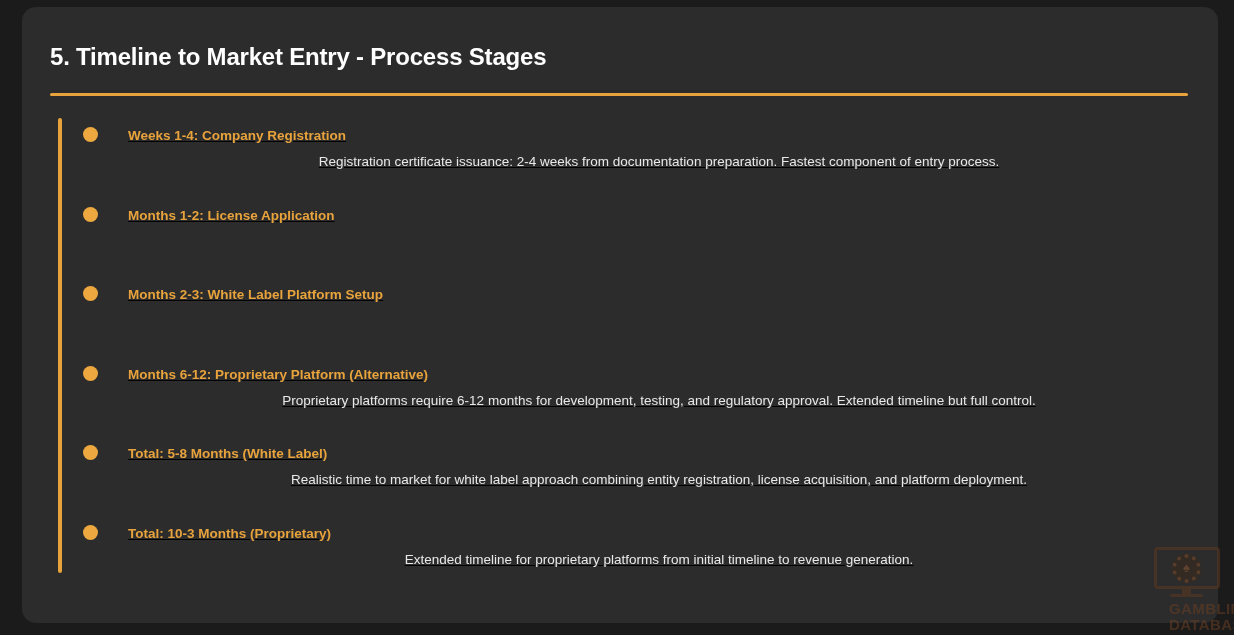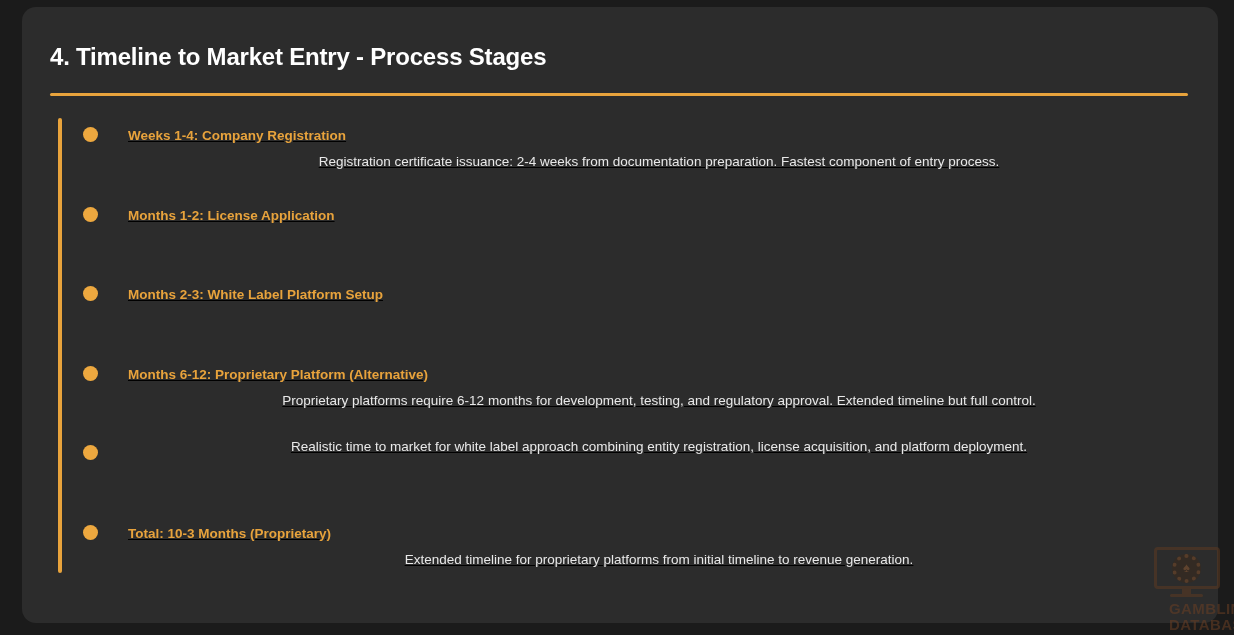--- a/index.html
+++ b/index.html
@@ -180,21 +180,21 @@
     text-align: left;
     white-space: nowrap;
     margin-left: 23px;
   }
 </style>
 </head>
 <body>
 
 <div id="slide-card">
 
-  <div id="card-title">4. Timeline to Market Entry - Process Stages</div>
+  <div id="card-title">5. Timeline to Market Entry - Process Stages</div>
   <div id="title-divider"></div>
 
   <div id="timeline">
     <div id="timeline-axis"></div>
 
     <div class="timeline-item">
       <div class="timeline-dot"></div>
       <div class="timeline-heading">Weeks 1-4: Company Registration</div>
       <div class="timeline-desc">Registration certificate issuance: 2-4 weeks from documentation preparation. Fastest component of entry process.</div>
     </div>
@@ -210,20 +210,21 @@
     </div>
 
     <div class="timeline-item">
       <div class="timeline-dot"></div>
       <div class="timeline-heading">Months 6-12: Proprietary Platform (Alternative)</div>
       <div class="timeline-desc">Proprietary platforms require 6-12 months for development, testing, and regulatory approval. Extended timeline but full control.</div>
     </div>
 
     <div class="timeline-item">
       <div class="timeline-dot"></div>
+      <div class="timeline-heading">Total: 5-8 Months (White Label)</div>
       <div class="timeline-desc">Realistic time to market for white label approach combining entity registration, license acquisition, and platform deployment.</div>
     </div>
 
     <div class="timeline-item">
       <div class="timeline-dot"></div>
       <div class="timeline-heading">Total: 10-3 Months (Proprietary)</div>
       <div class="timeline-desc">Extended timeline for proprietary platforms from initial timeline to revenue generation.</div>
     </div>
   </div>
 

